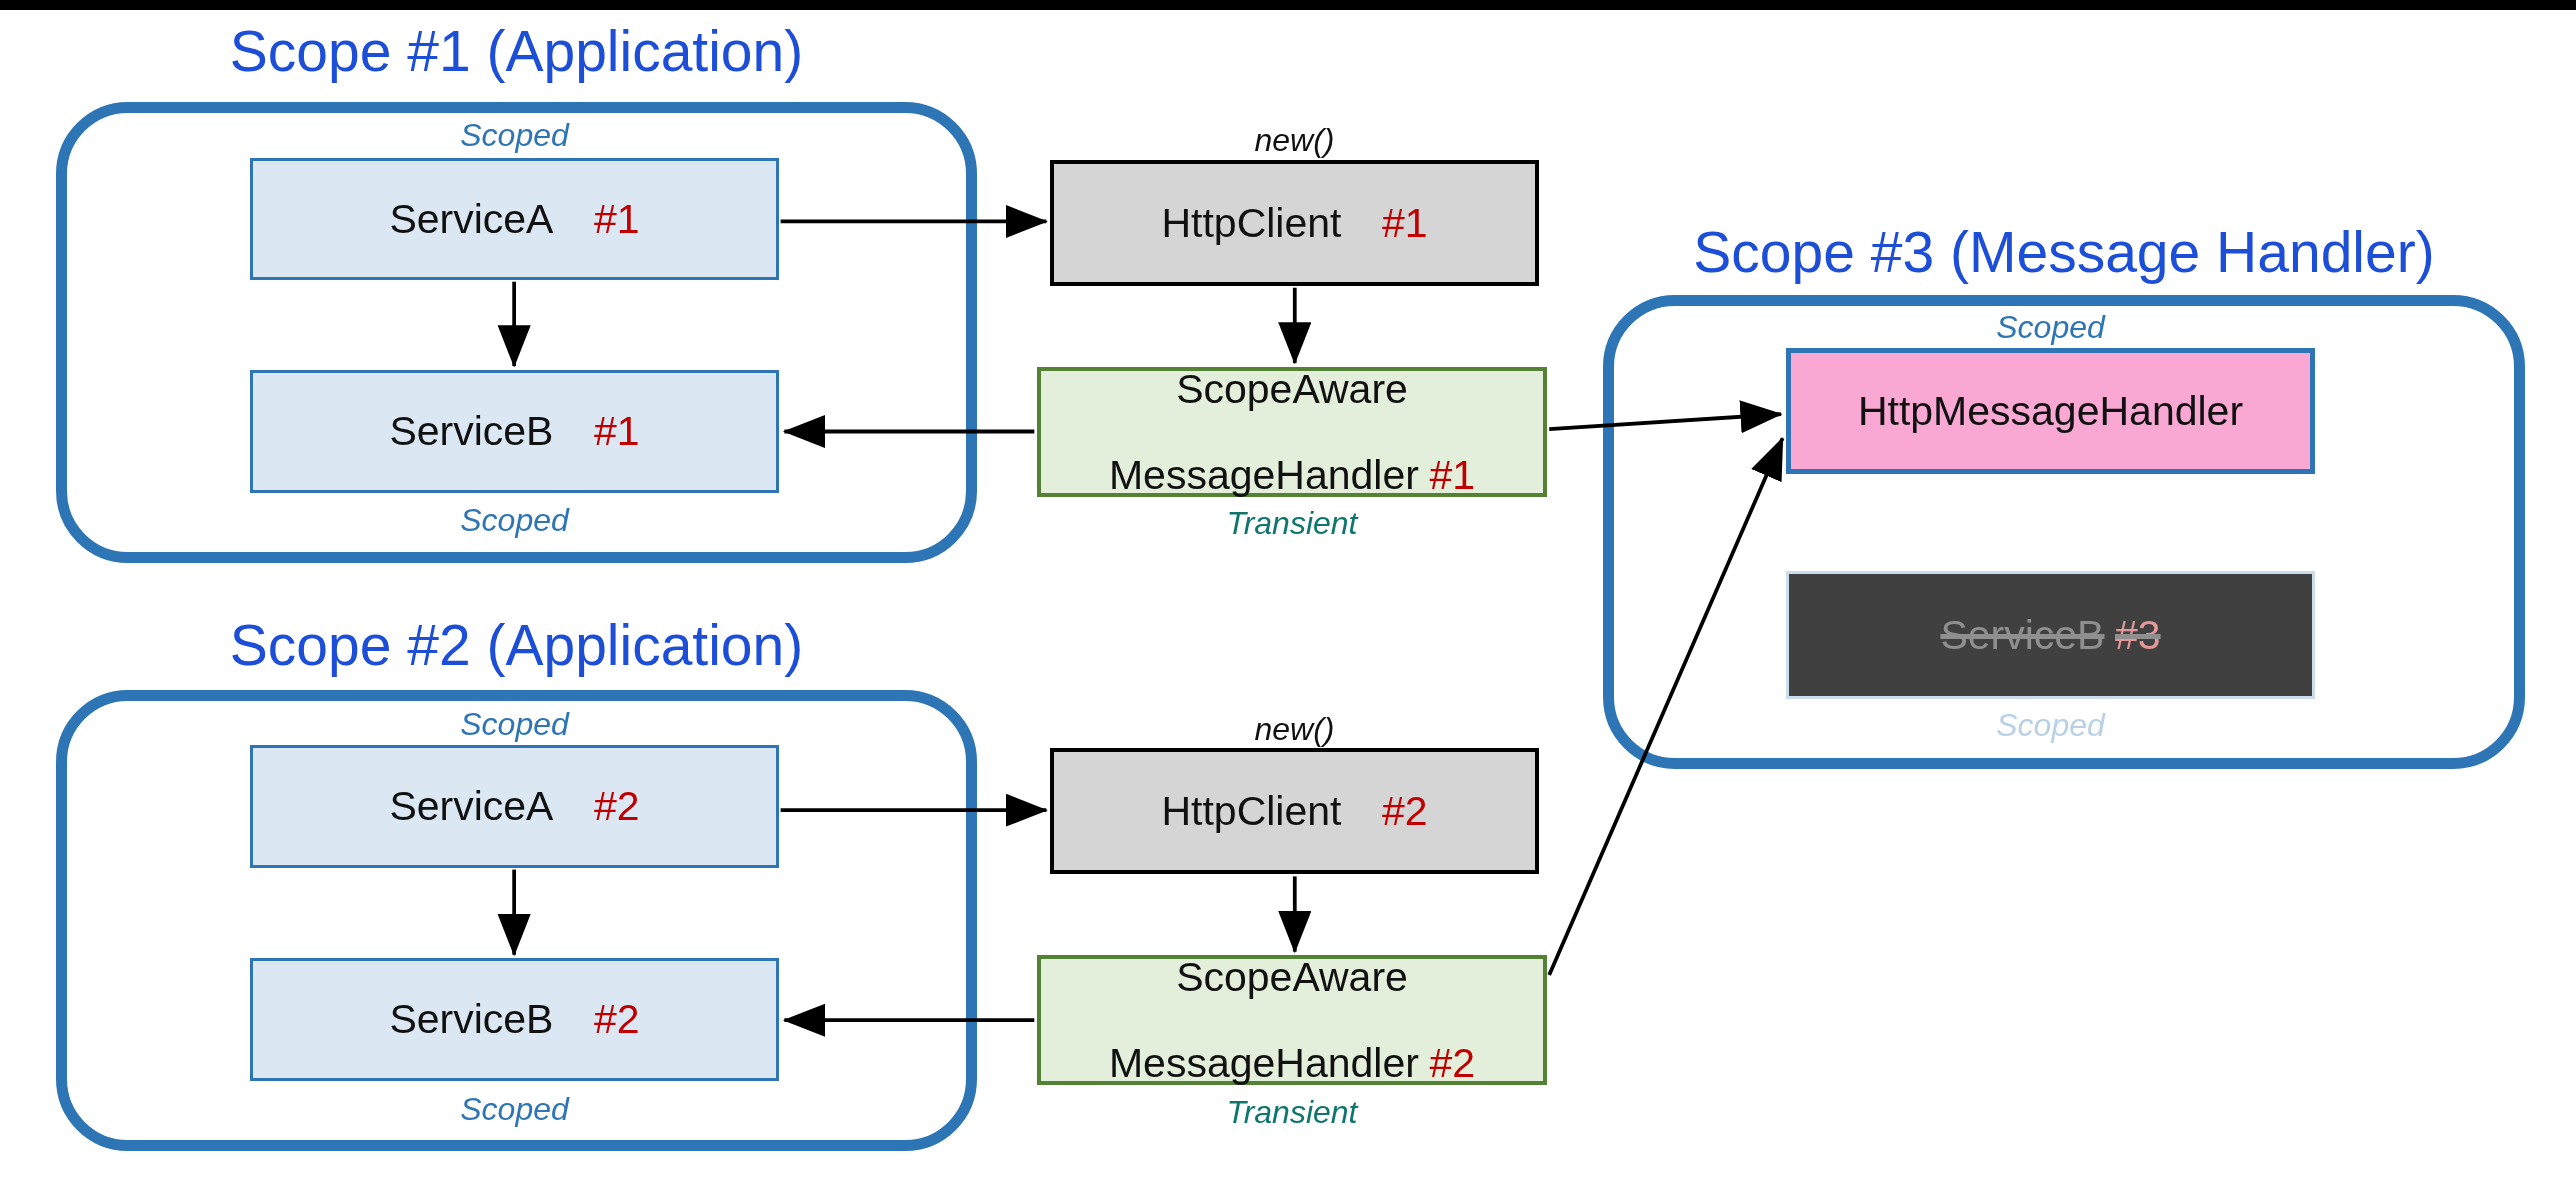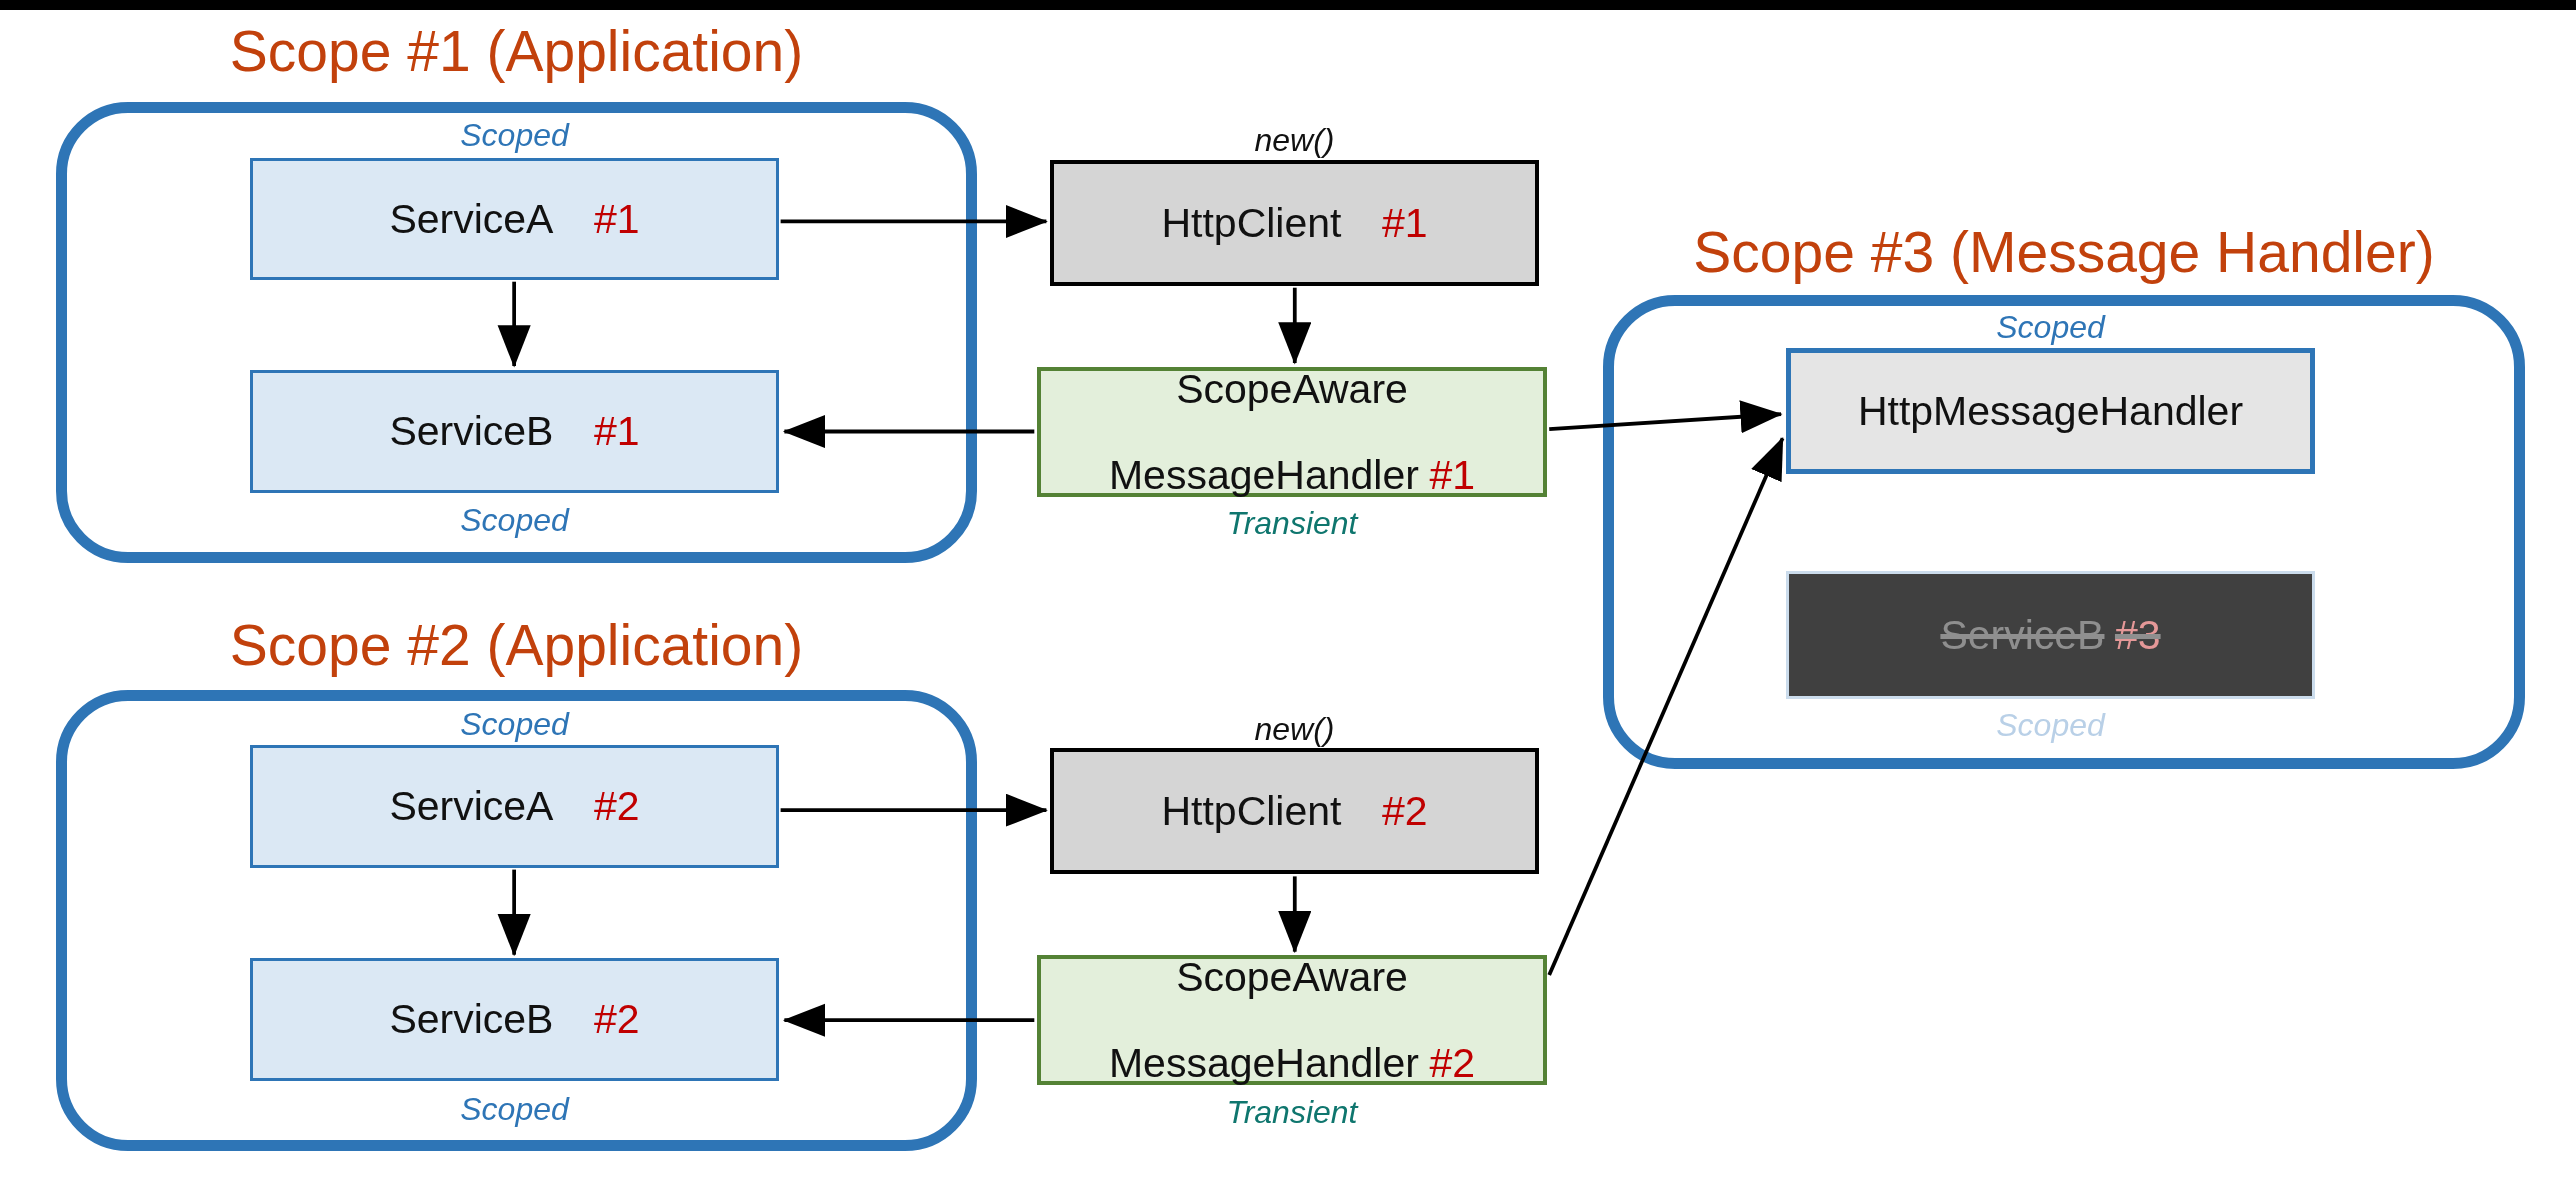--- a/index.html
+++ b/index.html
@@ -2,41 +2,41 @@
 <html style="font-size:12px"><head>
 <meta charset="utf-8">
 <style>
   html,body{margin:0;padding:0;background:#ffffff;}
   .canvas{
     position:relative;width:2576px;height:1201px;background:#ffffff;overflow:hidden;
     font-family:"Liberation Sans",sans-serif;
   }
   .topbar{position:absolute;left:0;top:0;width:2576px;height:9.8px;background:#000;}
   .scope-title{
-    position:absolute;color:#c2410c;font-size:57px;line-height:63px;
+    position:absolute;color:#1d4ed8;font-size:57px;line-height:63px;
     text-align:center;white-space:nowrap;
   }
   .scope-rect{
     position:absolute;border:11.3px solid #2E75B6;border-radius:72px;background:transparent;
     box-sizing:border-box;
   }
   .lifetime-label{
     position:absolute;font-style:italic;font-size:32px;line-height:42px;
     text-align:center;white-space:nowrap;
   }
   .lifetime-blue{color:#2E75B6;}
   .lifetime-green{color:#0f766e;}
   .lifetime-black{color:#111111;}
   .lifetime-faded{color:#B9D0E7;}
   .node{
     position:absolute;box-sizing:border-box;display:flex;align-items:center;justify-content:center;
     font-size:41px;color:#111111;text-align:center;white-space:nowrap;gap:30px;
   }
   .node-blue{background:#DBE8F4;border:3.8px solid #2E75B6;}
-  .node-blue-thick{background:#e5e5e5;border:5.3px solid #2E75B6;}
+  .node-blue-thick{background:#f9a8d4;border:5.3px solid #2E75B6;}
   .node-gray{background:#D5D5D5;border:4.5px solid #000000;}
   .node-green{background:#E3EFDB;border:4.5px solid #548235;flex-direction:column;line-height:56px;}
   .node-faded{background:#404040;border:3.8px solid #CBDCEC;}
   .inst{color:#C00000;margin-left:10.5px;}
   .faded-text{color:#8F8F8F;text-decoration:line-through;text-decoration-thickness:4.5px;}
   .inst-faded{color:#E59898;margin-left:10.5px;}
   .green-line{display:block;}
   svg.arrows{position:absolute;left:0;top:0;width:2576px;height:1201px;pointer-events:none;}
 </style>
 </head>

